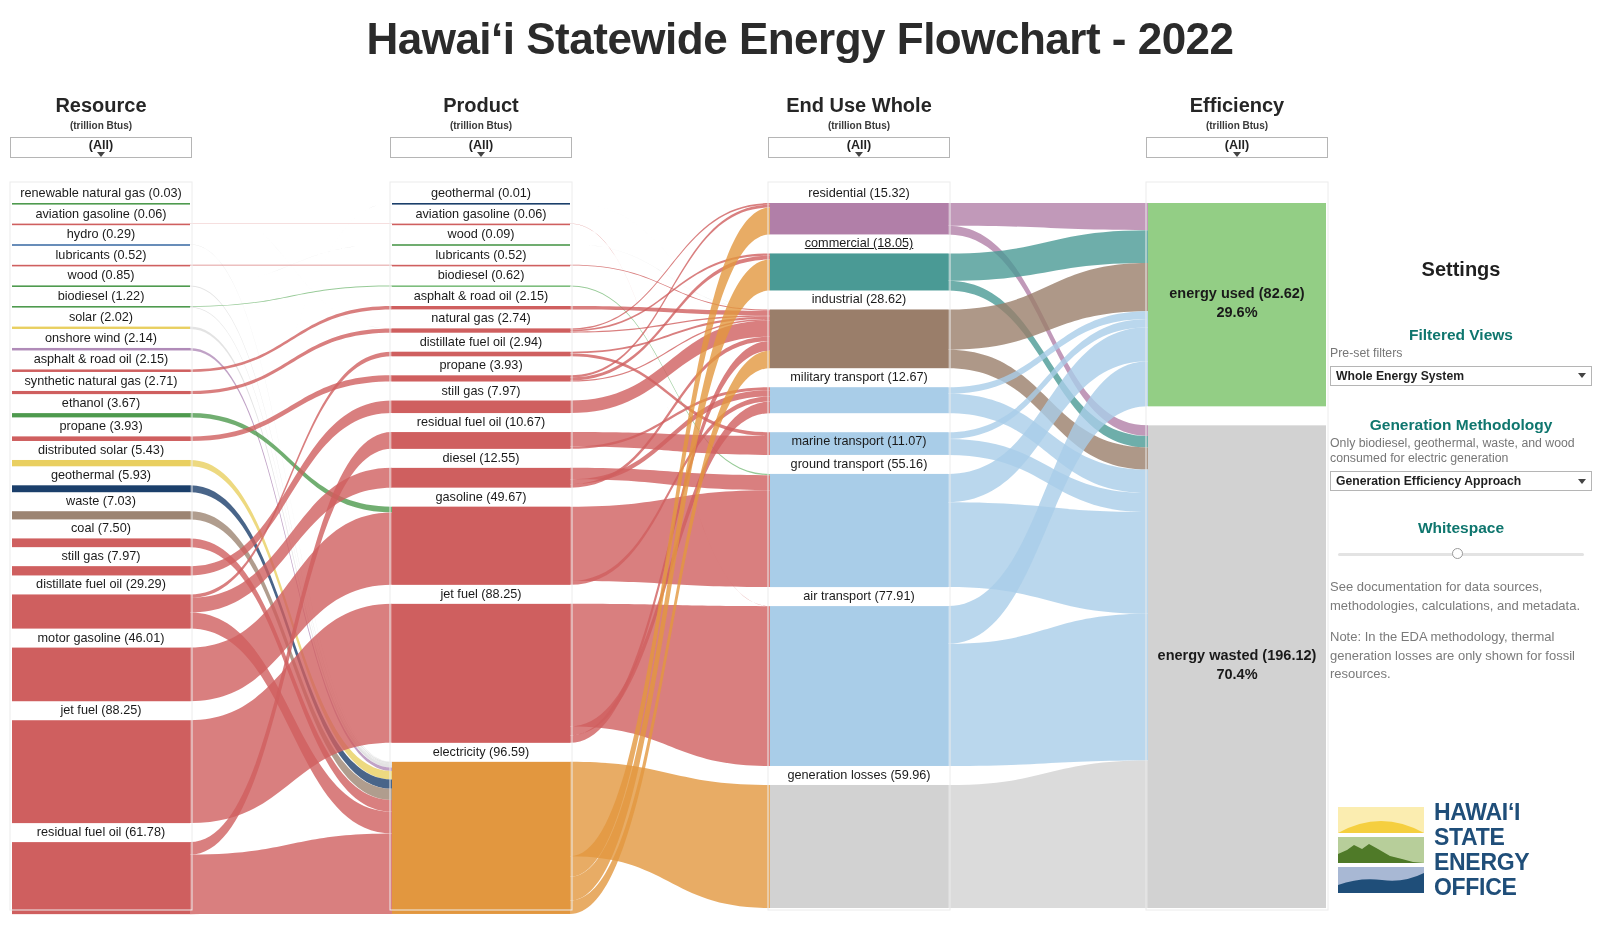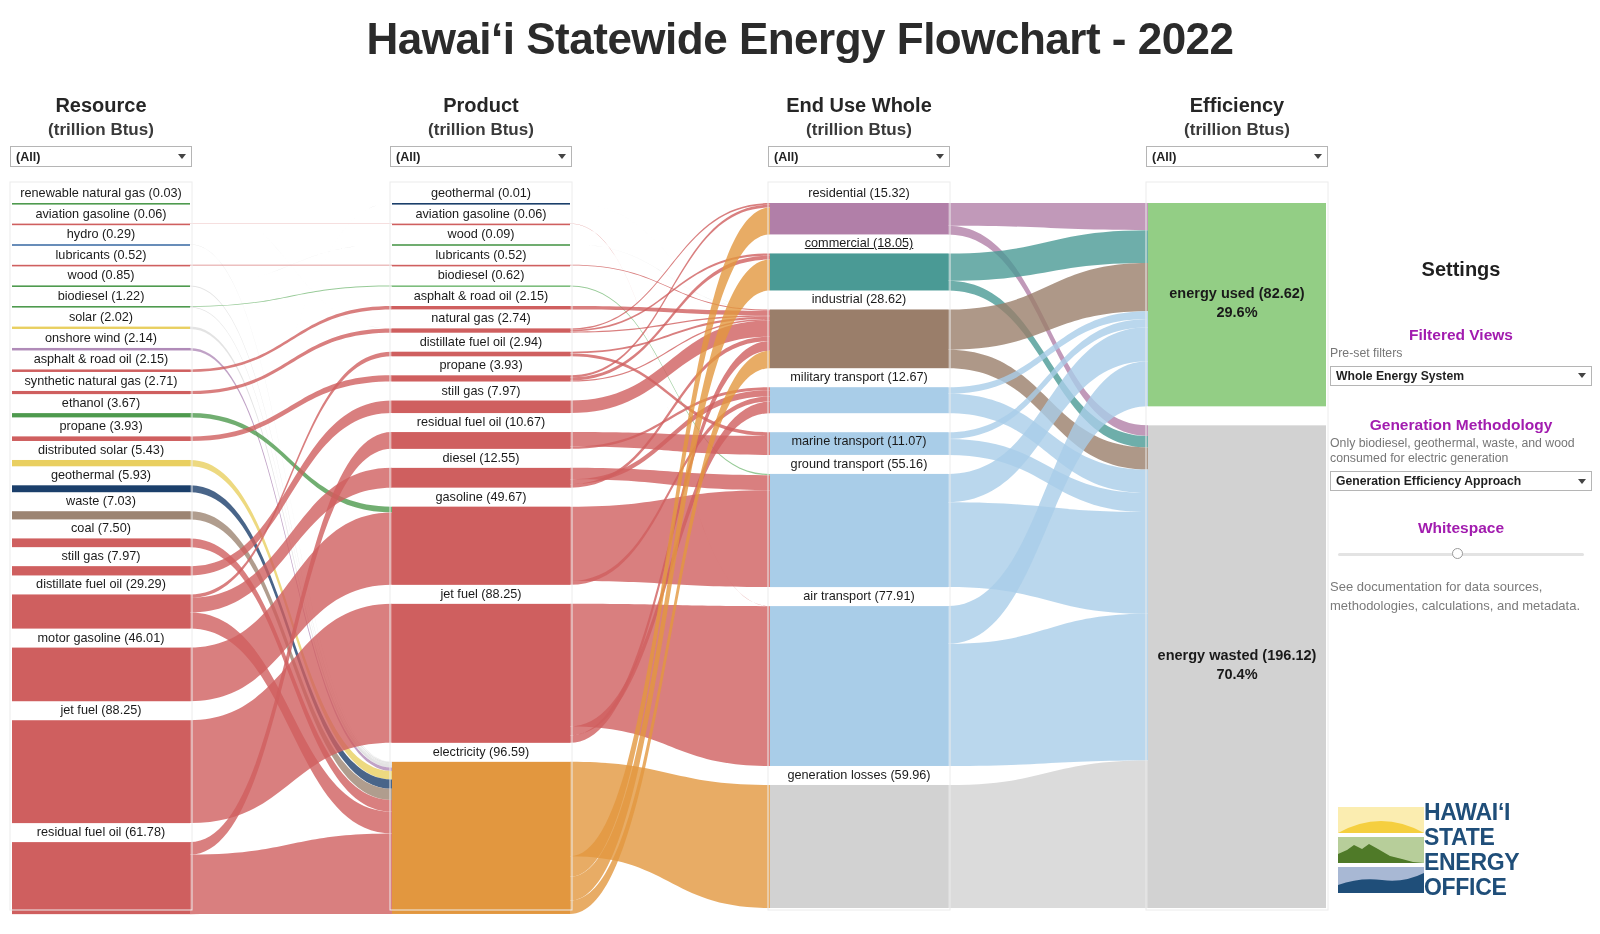--- a/index.html
+++ b/index.html
@@ -17,30 +17,31 @@
     position: absolute; top: 14px; left: 0; width: 1600px;
     text-align: center;
     font-size: 44px; font-weight: bold; color: #2b2b2b;
     letter-spacing: -0.5px;
     white-space: nowrap;
   }
 
   
   .col-head { position: absolute; text-align: center; }
   .col-title { font-size: 20px; font-weight: bold; color: #262626; }
-  .col-units { font-size: 17px; font-weight: bold; color: #3a3a3a; margin-top: 3px; }
+  .col-units { font-size: 10px; font-weight: bold; color: #3a3a3a; margin-top: 3px; }
   .col-select {
     margin-top: 6px;
     height: 21px;
     border: 1px solid #b5b5b5;
     background: #fff;
     display: flex; align-items: center;
     padding: 0 5px;
     font-size: 12.5px; font-weight: bold; color: #222;
     position: relative;
+    flex-direction: column;
   }
   .col-select .sel-val { flex: 1; text-align: left; }
   .caret { width: 0; height: 0; border-left: 4.5px solid transparent;
            border-right: 4.5px solid transparent; border-top: 5.5px solid #444; }
 
   
   #sankey { position: absolute; top: 0; left: 0; width: 1600px; height: 934px; }
 
   
   .node-label {
@@ -50,21 +51,21 @@
     text-align: center;
     pointer-events: none;
   }
   .node-label.eff {
     font-weight: bold; font-size: 14.5px; line-height: 1.35;
   }
 
   
   #settings { position: absolute; left: 1330px; top: 258px; width: 262px; }
   .set-h1 { text-align: center; font-size: 20px; font-weight: bold; color: #1f1f1f; }
-  .set-h2 { text-align: center; font-size: 15.5px; font-weight: bold; color: #a21caf; }
+  .set-h2 { text-align: center; font-size: 15.5px; font-weight: bold; color: #0f766e; }
   .set-sub { text-align: left; font-size: 12.3px; color: #777; line-height: 1.28; margin-top: 2px; }
   .set-select {
     margin-top: 4px; height: 20px; border: 1px solid #b5b5b5; background: #fff;
     display: flex; align-items: center; padding: 0 5px;
     font-size: 12.2px; font-weight: bold; color: #1f1f1f;
   }
   .set-select .sel-val { flex: 1; text-align: left; }
   .slider-wrap { margin-top: 9px; height: 16px; position: relative; }
   .slider-track {
     position: absolute; left: 8px; right: 8px; top: 7px; height: 3px;
@@ -72,21 +73,21 @@
   }
   .slider-knob {
     position: absolute; left: 122px; top: 2px; width: 11px; height: 11px;
     border: 1.4px solid #9a9a9a; border-radius: 50%; background: #fff;
   }
   .note { font-size: 13px; color: #7a7a7a; line-height: 1.42; margin-top: 16px; }
   .note + .note { margin-top: 13px; }
 
   
   #logo { position: absolute; left: 1338px; top: 802px; width: 255px; height: 96px;
-          display: flex; align-items: center; gap: 0; }
+          display: flex; align-items: center; gap: 10px; }
   #logo-marks { width: 86px; display: flex; flex-direction: column; gap: 4px; }
   .mark { height: 26px; width: 86px; position: relative; overflow: hidden; }
   #logo-text { font-size: 23px; font-weight: bold; color: #1f4e79; line-height: 1.08;
                letter-spacing: -0.3px; }
 </style>
 </head>
 <body>
 
 <div id="root">
 
@@ -407,20 +408,21 @@
 
     <div style="margin-top:28px;">
       <div class="set-h2">Whitespace</div>
       <div class="slider-wrap">
         <div class="slider-track"></div>
         <div class="slider-knob"></div>
       </div>
     </div>
 
     <div class="note">See documentation for data sources, methodologies, calculations, and metadata.</div>
+    <div class="note">Note: In the EDA methodology, thermal generation losses are only shown for fossil resources.</div>
   </div>
 
   <div id="logo">
     <div id="logo-marks">
       <div class="mark">
         <svg width="86" height="26" viewBox="0 0 86 26" preserveAspectRatio="none">
           <rect x="0" y="0" width="86" height="26" fill="#fbedb0"></rect>
           <path d="M0 26 Q43 2 86 26 Z" fill="#f5cf3f"></path>
         </svg>
       </div>

